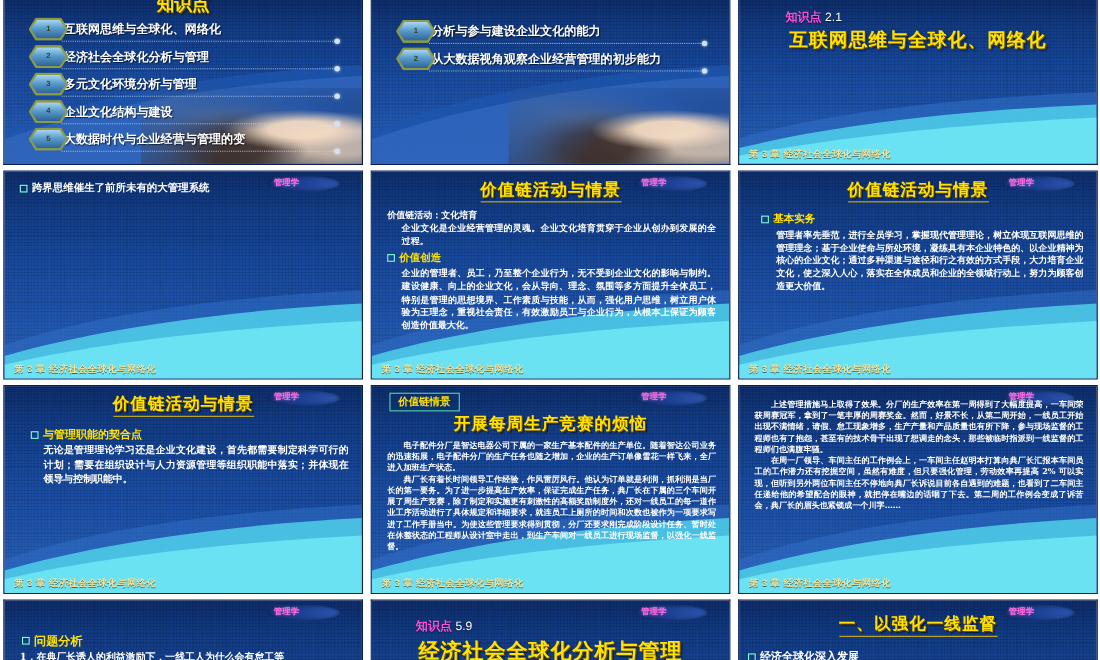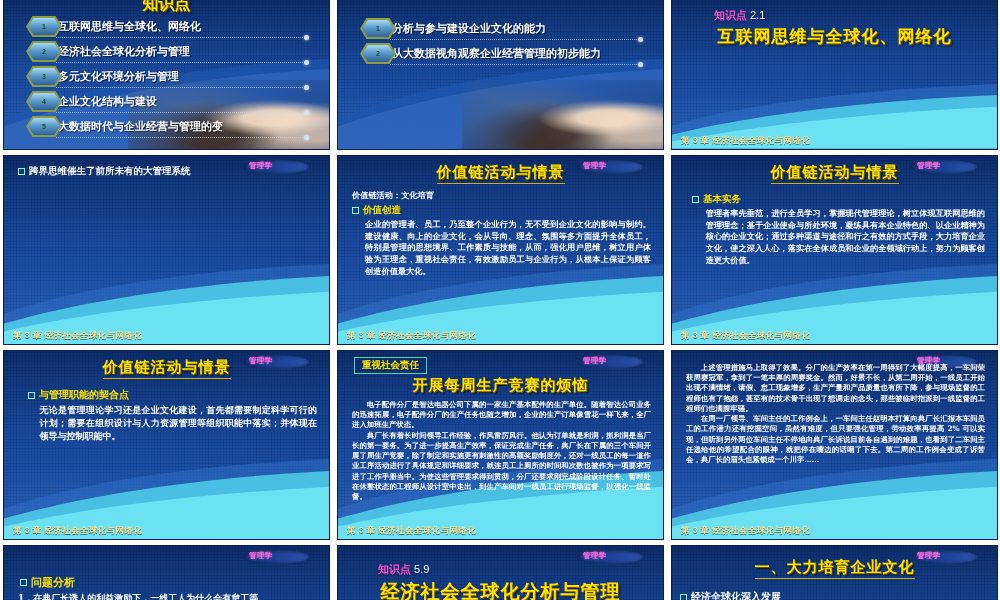--- a/index.html
+++ b/index.html
@@ -294,20 +294,21 @@
     <div class="footer">第 3 章  经济社会全球化与网络化</div>
   </div>
 
   <div class="slide">
     <div class="badge">
         <span>管理学</span>
       </div>
     <div class="title"><u>价值链活动与情景</u></div>
     <div class="body">
       <p class="lead">价值链活动：文化培育</p>
+      <p class="para hang">企业文化是企业经营管理的灵魂。企业文化培育贯穿于企业从创办到发展的全过程。</p>
       <div class="sqhead">
         <span class="sq"></span>
         <span>价值创造</span>
       </div>
       <p class="para hang">企业的管理者、员工，乃至整个企业行为，无不受到企业文化的影响与制约。建设健康、向上的企业文化，会从导向、理念、氛围等多方面提升全体员工，特别是管理的思想境界、工作素质与技能，从而，强化用户思维，树立用户体验为王理念，重视社会责任，有效激励员工与企业行为，从根本上保证为顾客创造价值最大化。</p>
     </div>
     <div class="wave">
       <svg viewBox="0 0 327 87" preserveAspectRatio="none">
         <path d="M0,56 C80,28 200,12 327,6 L327,87 L0,87 Z" fill="#2f6ec4" opacity=".55"></path>
         <path d="M0,66 C90,40 210,24 327,18 L327,87 L0,87 Z" fill="#4fd0ea" opacity=".85"></path>
@@ -358,21 +359,21 @@
         <path d="M0,74 C95,52 215,40 327,34 L327,87 L0,87 Z" fill="#6fe6f4" opacity=".9"></path>
       </svg>
     </div>
     <div class="footer">第 3 章  经济社会全球化与网络化</div>
   </div>
 
   <div class="slide">
     <div class="badge">
         <span>管理学</span>
       </div>
-    <div class="tagbox">重视社会责任</div>
+    <div class="tagbox">价值链情景</div>
     <div class="title" style="margin-top:2px">开展每周生产竞赛的烦恼</div>
     <div class="body case" style="padding-top:5px">
       <p>电子配件分厂是智达电器公司下属的一家生产基本配件的生产单位。随着智达公司业务的迅速拓展，电子配件分厂的生产任务也随之增加，企业的生产订单像雪花一样飞来，全厂进入加班生产状态。</p>
       <p>典厂长有着长时间领导工作经验，作风雷厉风行。他认为订单就是利润，抓利润是当厂长的第一要务。为了进一步提高生产效率，保证完成生产任务，典厂长在下属的三个车间开展了周生产竞赛，除了制定和实施更有刺激性的高额奖励制度外，还对一线员工的每一道作业工序活动进行了具体规定和详细要求，就连员工上厕所的时间和次数也被作为一项要求写进了工作手册当中。为使这些管理要求得到贯彻，分厂还要求刚完成阶段设计任务、暂时处在休整状态的工程师从设计室中走出，到生产车间对一线员工进行现场监督，以强化一线监督。</p>
     </div>
     <div class="wave">
       <svg viewBox="0 0 327 87" preserveAspectRatio="none">
         <path d="M0,56 C80,28 200,12 327,6 L327,87 L0,87 Z" fill="#2f6ec4" opacity=".55"></path>
         <path d="M0,66 C90,40 210,24 327,18 L327,87 L0,87 Z" fill="#4fd0ea" opacity=".85"></path>
         <path d="M0,74 C95,52 215,40 327,34 L327,87 L0,87 Z" fill="#6fe6f4" opacity=".9"></path>
@@ -420,21 +421,21 @@
       <span>知识点</span>
       <span class="num">5.9</span>
     </div>
     <div class="kptitle" style="font-size:19px">经济社会全球化分析与管理</div>
   </div>
 
   <div class="slide cropBottom">
     <div class="badge">
         <span>管理学</span>
       </div>
-    <div class="title" style="margin-top:12px"><u>一、大力培育企业文化</u></div>
+    <div class="title" style="margin-top:12px"><u>一、以强化一线监督</u></div>
     <div class="body" style="padding-top:8px">
       <div class="sqhead white" style="font-size:10px;margin-left:-6px">
         <span class="sq"></span>
         <span>经济全球化深入发展</span>
       </div>
     </div>
   </div>
 
 </div>
 

